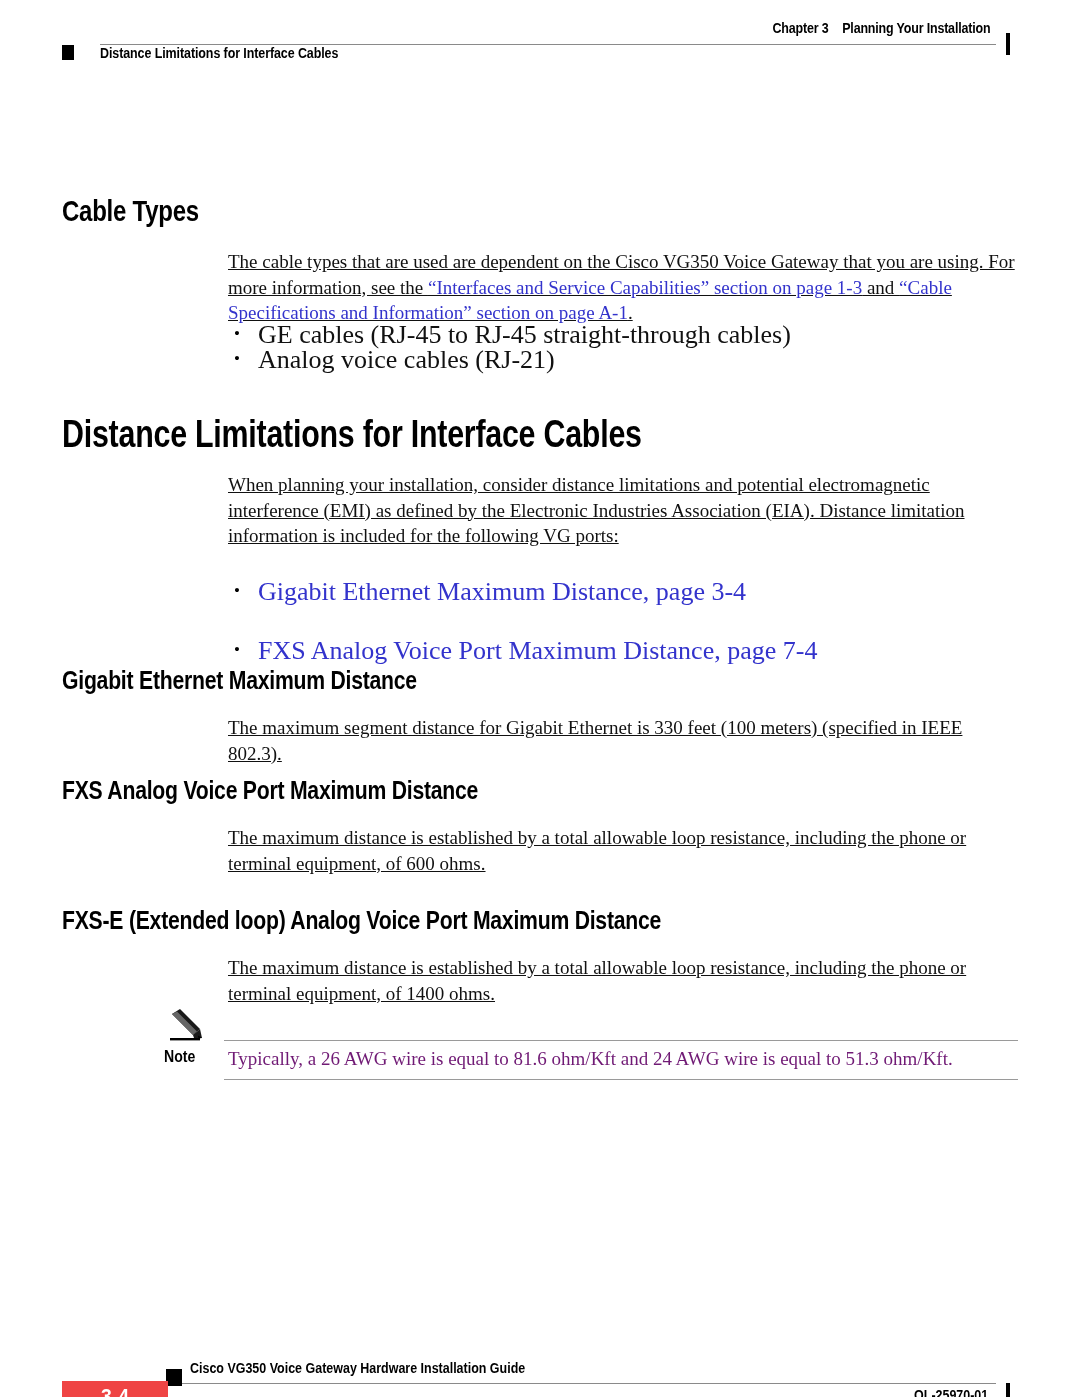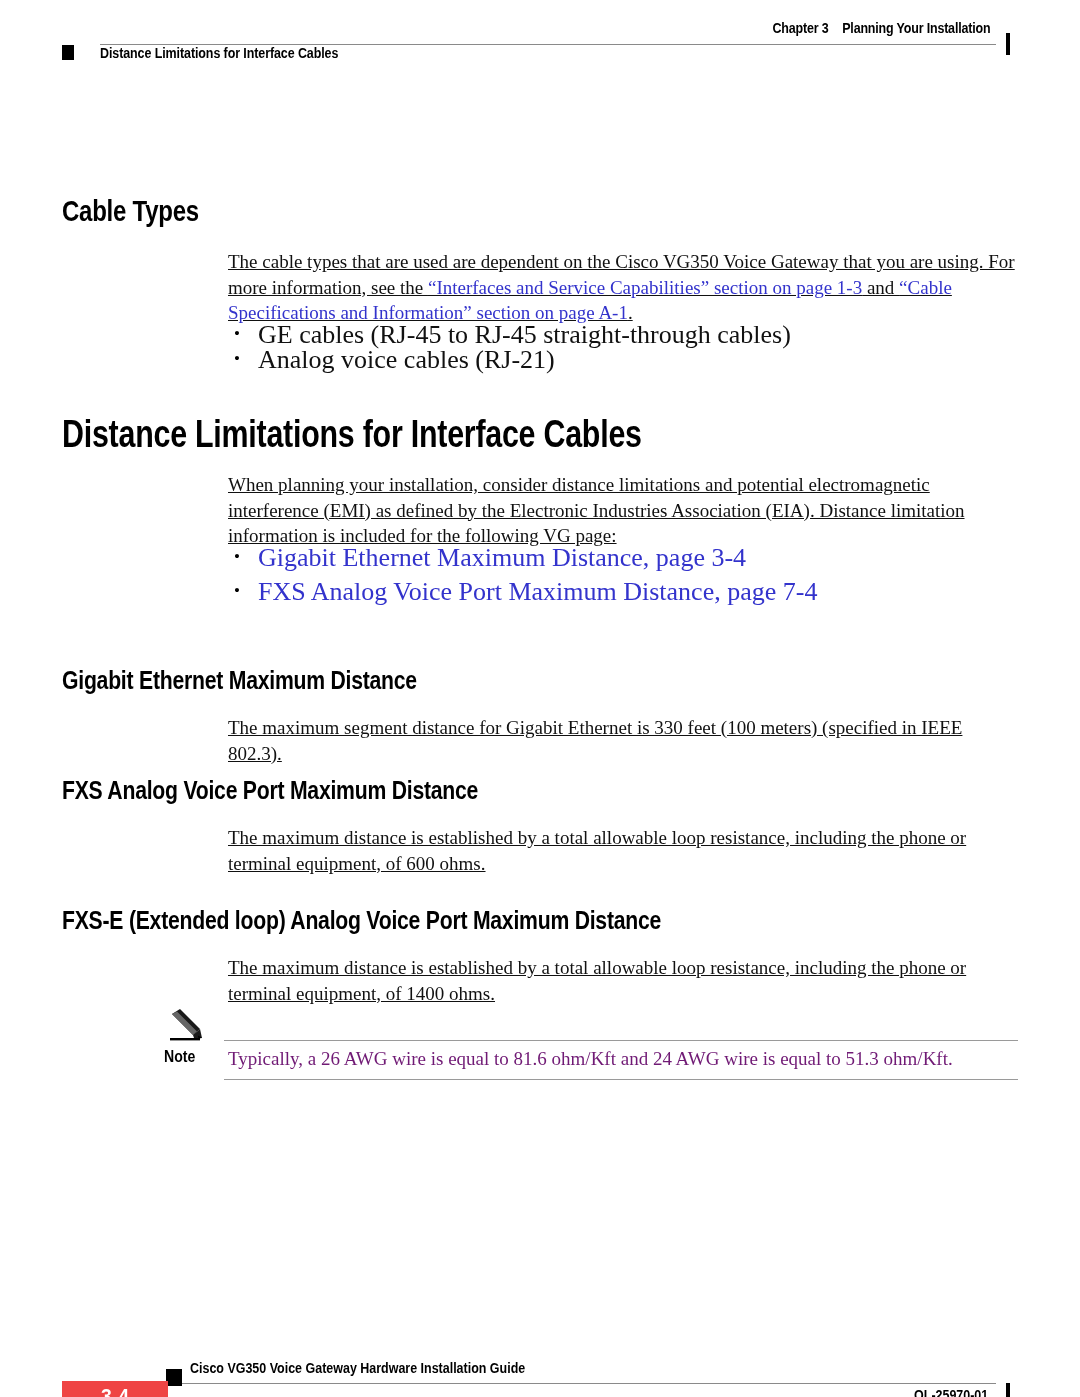--- a/index.html
+++ b/index.html
@@ -151,21 +151,21 @@
     color: #111;
   }
   ul.bullets li::before {
     content: "\2022";
     position: absolute;
     left: 6px;
     top: -1px;
     font-size: 17px;
     color: #000;
   }
-  ul.bullets.linked li { margin-bottom: 9px; }
+  ul.bullets.linked li { margin-bottom: 9px; margin-top: 34px; }
   ul.bullets.linked li .xref { color: #3333cc; }
 
   
   .note-block {
     position: absolute;
     left: 164px;
     top: 1008px;
     width: 854px;
   }
   .note-icon {
@@ -312,21 +312,21 @@
 
     <p class="body-text" style="top:249px;"><span>The cable types that are used are dependent on the Cisco VG350 Voice Gateway that you are using. For more information, see the </span><a class="xref" href="#">“Interfaces and Service Capabilities” section on page 1-3</a><span> and </span><a class="xref" href="#">“Cable Specifications and Information” section on page A-1</a><span>.</span></p>
 
     <ul class="bullets" style="top:322px;">
       <li><span>GE cables (RJ-45 to RJ-45 straight-through cables)</span></li>
       <li><span>Analog voice cables (RJ-21)</span></li>
     </ul>
 
     <h1 class="doc-h1" style="top:413px;">Distance Limitations for Interface Cables</h1>
 
-    <p class="body-text" style="top:472px;">When planning your installation, consider distance limitations and potential electromagnetic interference (EMI) as defined by the Electronic Industries Association (EIA). Distance limitation information is included for the following VG page:</p>
+    <p class="body-text" style="top:472px;">When planning your installation, consider distance limitations and potential electromagnetic interference (EMI) as defined by the Electronic Industries Association (EIA). Distance limitation information is included for the following VG ports:</p>
 
     <ul class="bullets linked" style="top:545px;">
       <li><a class="xref" href="#">Gigabit Ethernet Maximum Distance, page 3-4</a></li>
       <li><a class="xref" href="#">FXS Analog Voice Port Maximum Distance, page 7-4</a></li>
     </ul>
 
     <h3 class="doc-h3" style="top:665px;">Gigabit Ethernet Maximum Distance</h3>
     <p class="body-text" style="top:715px;">The maximum segment distance for Gigabit Ethernet is 330 feet (100 meters) (specified in IEEE 802.3).</p>
 
     <h3 class="doc-h3" style="top:775px;">FXS Analog Voice Port Maximum Distance</h3>

